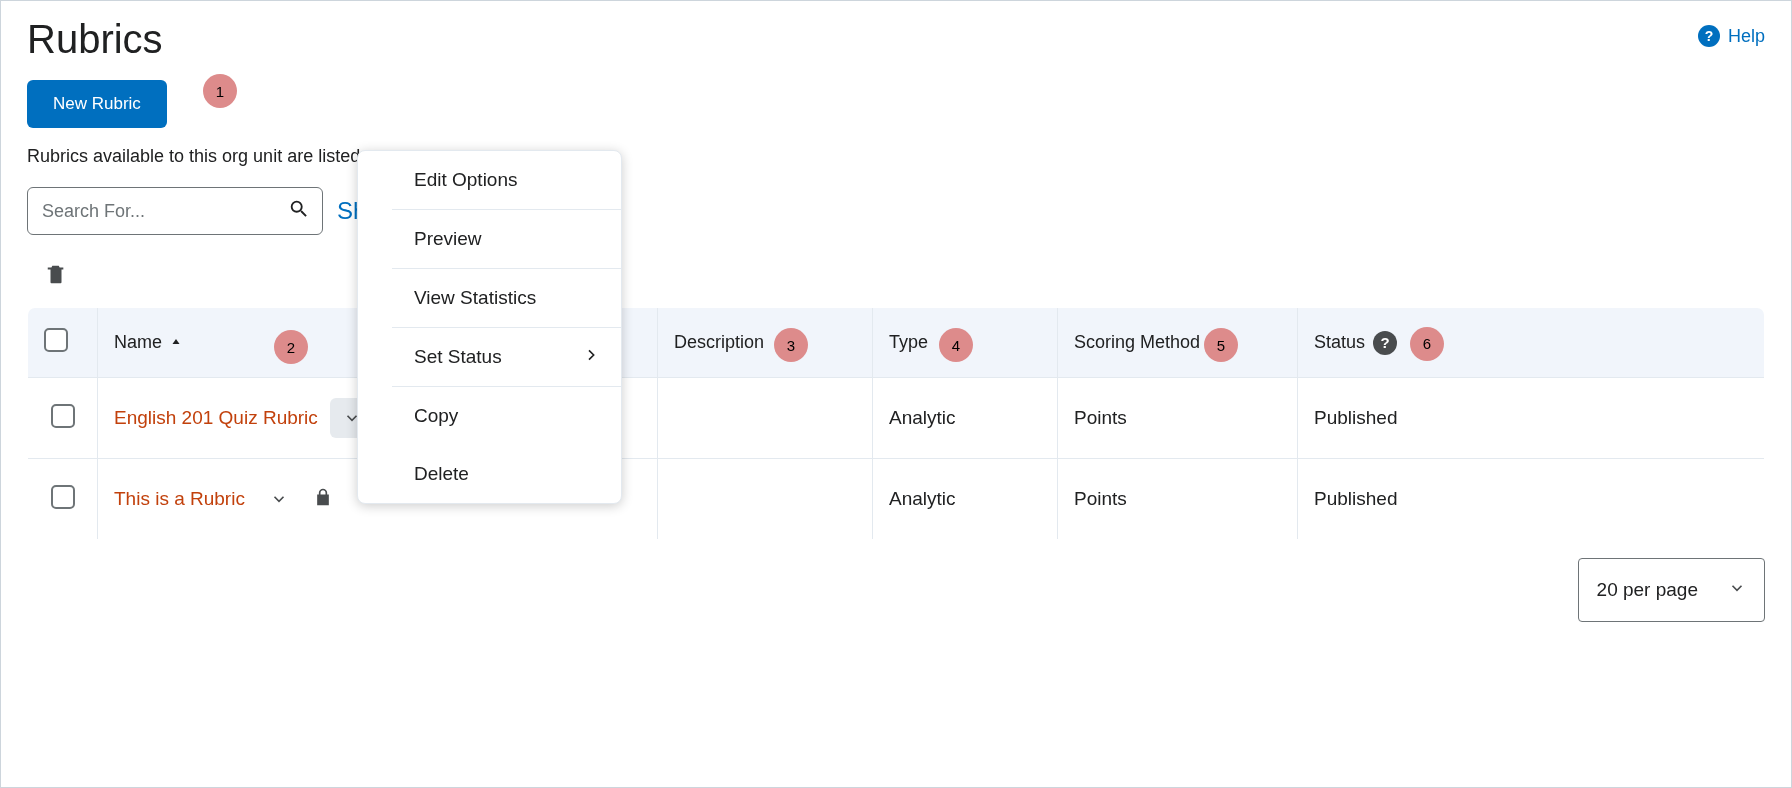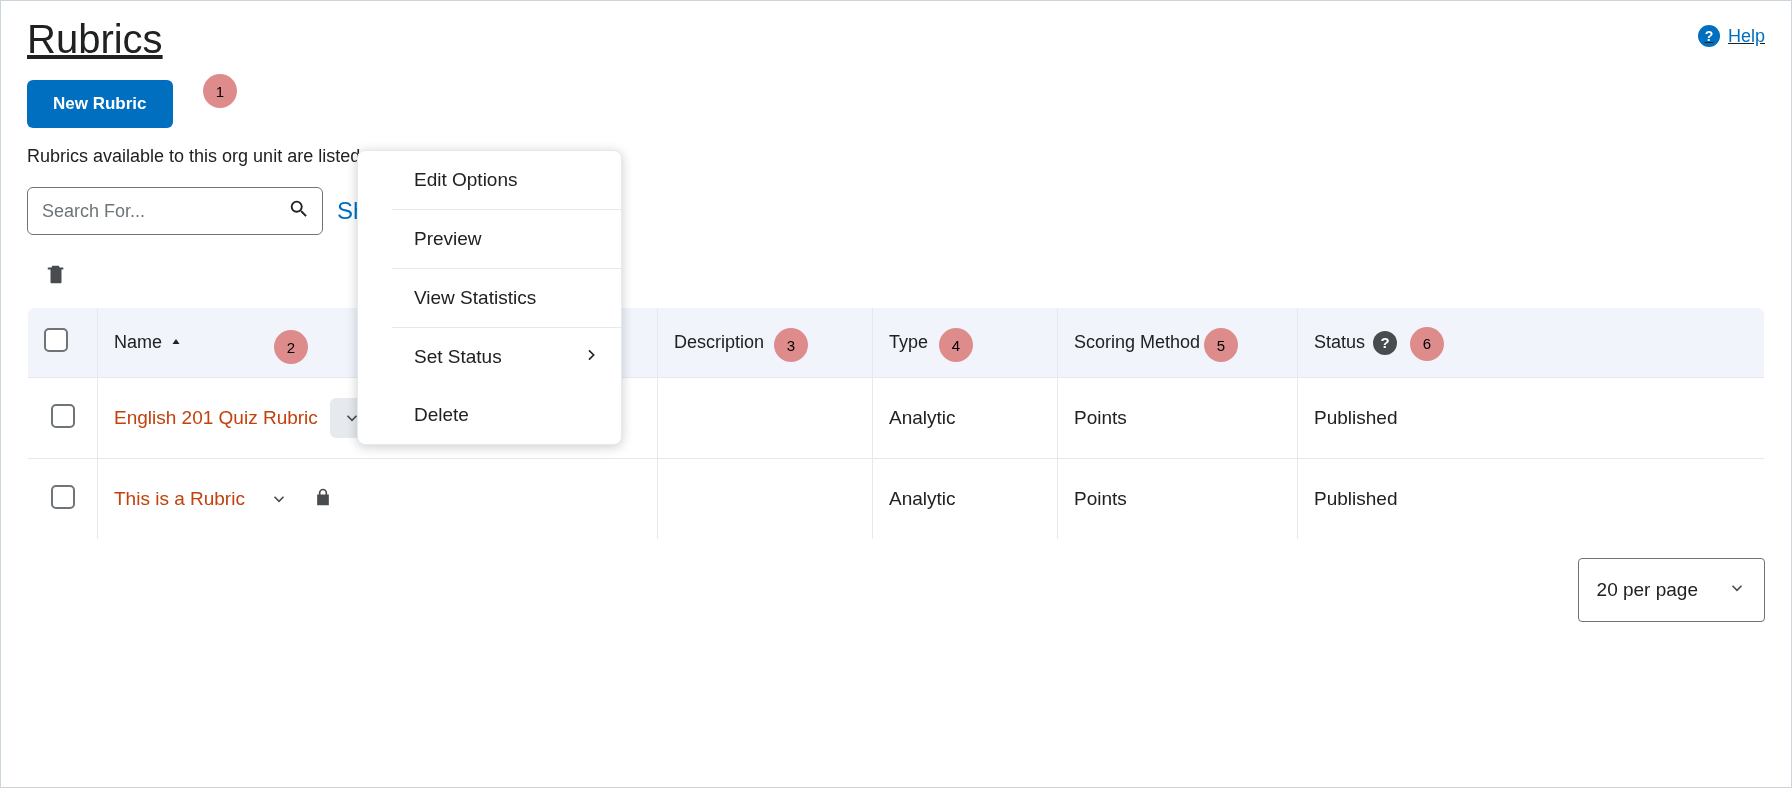--- a/index.html
+++ b/index.html
@@ -1,24 +1,24 @@
 <!DOCTYPE html>
 <html><head>
 <meta charset="utf-8">
 <style>
   * { box-sizing: border-box; }
   html, body { margin:0; padding:0; font-family: "Segoe UI", Arial, sans-serif; color:#202122; }
   body { width:1792px; height:788px; border:1px solid #cdd5dc; background:#fff; position:relative; }
   .page { padding: 10px 26px 20px 26px; }
-  .header-row { display:flex; align-items:flex-start; justify-content:space-between;text-decoration:underline; }
+  .header-row { display:flex; align-items:flex-start; justify-content:space-between; }
   h1 { font-size:40px; font-weight:400; margin:6px 0 18px 0; }
   .help { display:flex; align-items:center; gap:8px; color:#006fbf; font-size:18px; margin-top:14px; cursor:pointer;}
   .help-icon-circle { width:22px; height:22px; border-radius:50%; background:#006fbf; color:#fff; display:flex; align-items:center; justify-content:center; font-weight:700; font-size:14px; }
   .new-btn-row { display:flex; align-items:center; position:relative; margin-bottom:18px;}
-  .btn-primary { background:#006fbf; color:#fff; border:none; border-radius:6px; padding:14px 26px; font-size:17px; font-weight:700; cursor:pointer;}
+  .btn-primary { background:#006fbf; color:#fff; border:none; border-radius:6px; padding:14px 26px; font-size:17px; font-weight:400; cursor:pointer;}
   .annot { position:absolute; width:34px; height:34px; border-radius:50%; background:#dd8b8b; display:flex; align-items:center; justify-content:center; font-size:15px; color:#000; z-index:50; }
   .desc-text { font-size:18px; color:#202122; margin-bottom:20px;}
   .search-row { display:flex; align-items:center; gap:14px; margin-bottom:26px;}
   .search-box { display:flex; align-items:center; width:296px; height:48px; border:1px solid #6e7477; border-radius:6px; padding:0 12px; }
   .search-box input { border:none; outline:none; flex:1; font-size:18px; background:transparent; color:#6e7477;}
   .search-box input::placeholder { color:#6e7477; }
   .search-icon svg { width:22px; height:22px; fill:#202122;}
   .show-text { color:#006fbf; font-size:24px; }
   .trash-row { margin: 0 0 16px 18px;}
   .trash-icon svg { width:22px; height:26px; fill:#494c4e;}
@@ -73,20 +73,23 @@
         </div>
       <div class="dropdown-item dropdown-sep">
           <span>View Statistics</span>
         </div>
       <div class="dropdown-item dropdown-sep">
         <span>Set Status</span>
         <span><svg viewBox="0 0 24 24">
               <polyline points="9 5 16 12 9 19"></polyline>
             </svg></span>
       </div>
+      <div class="dropdown-item dropdown-sep">
+          <span>Copy</span>
+        </div>
       <div class="dropdown-item">
           <span>Delete</span>
         </div>
     </div>
   </div>
 
   <div class="desc-text">Rubrics available to this org unit are listed</div>
 
   <div class="search-row">
     <div class="search-box">

